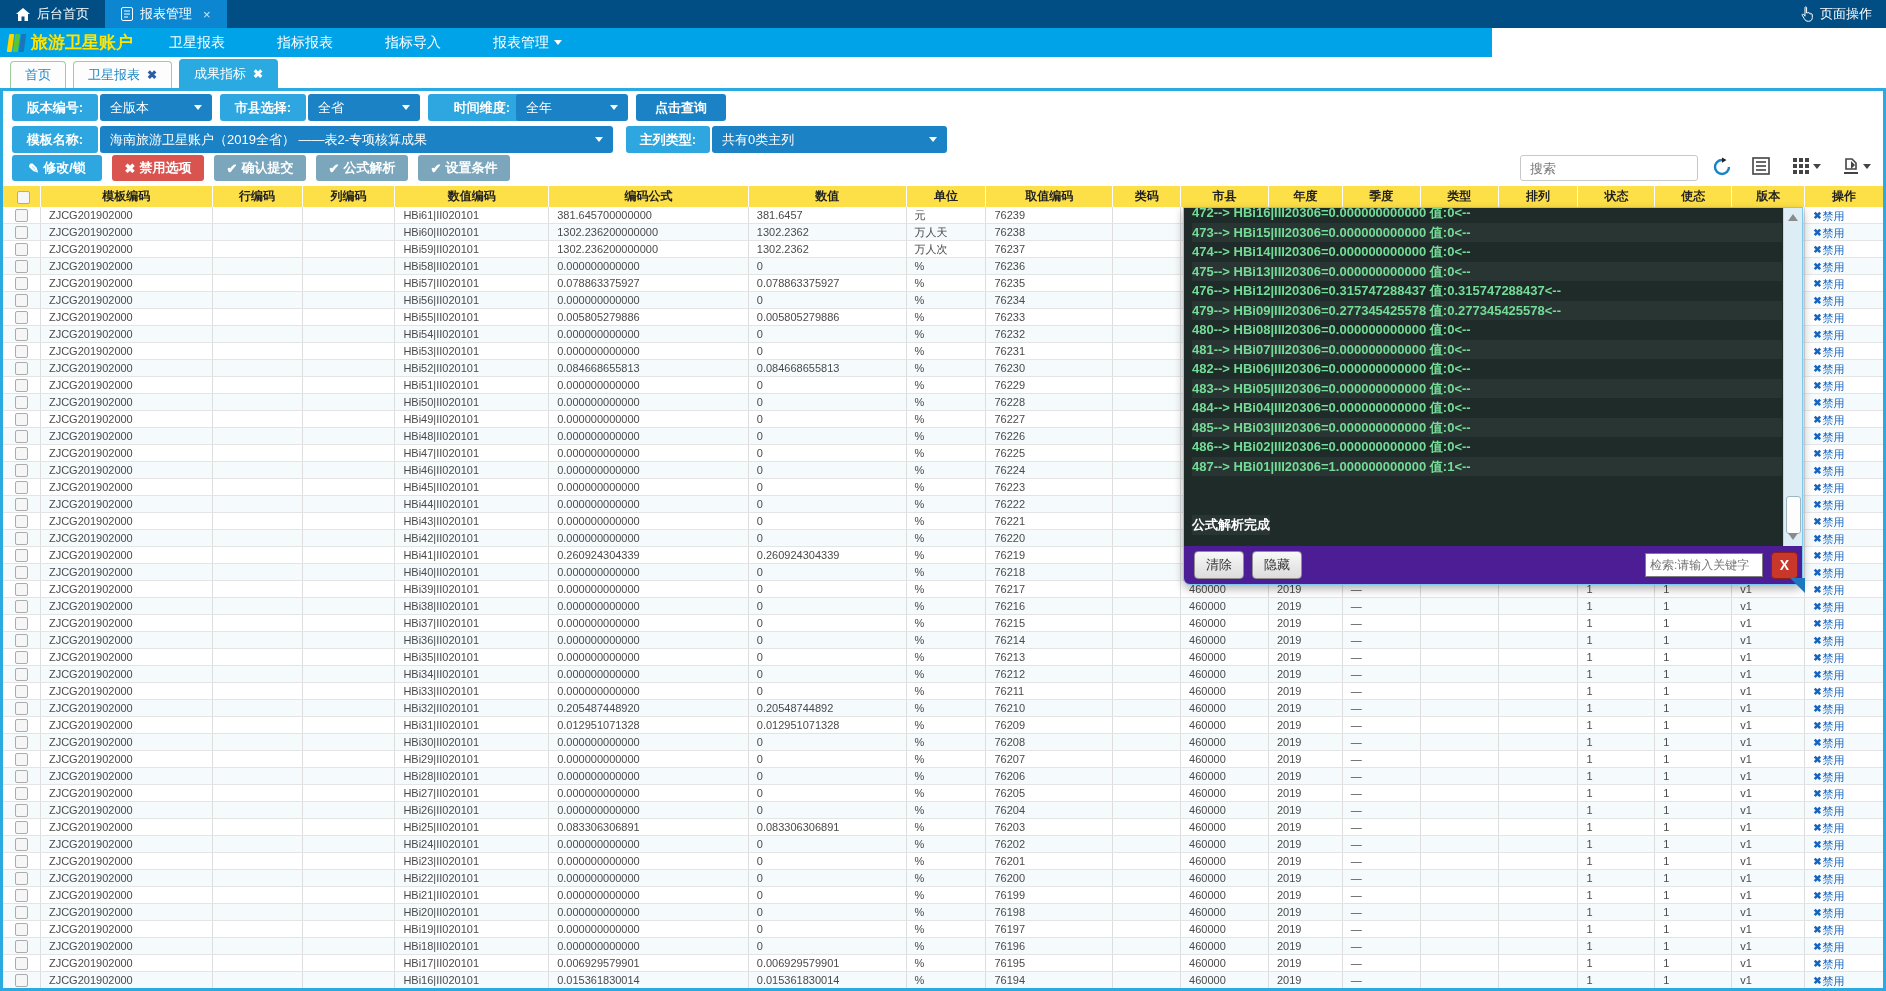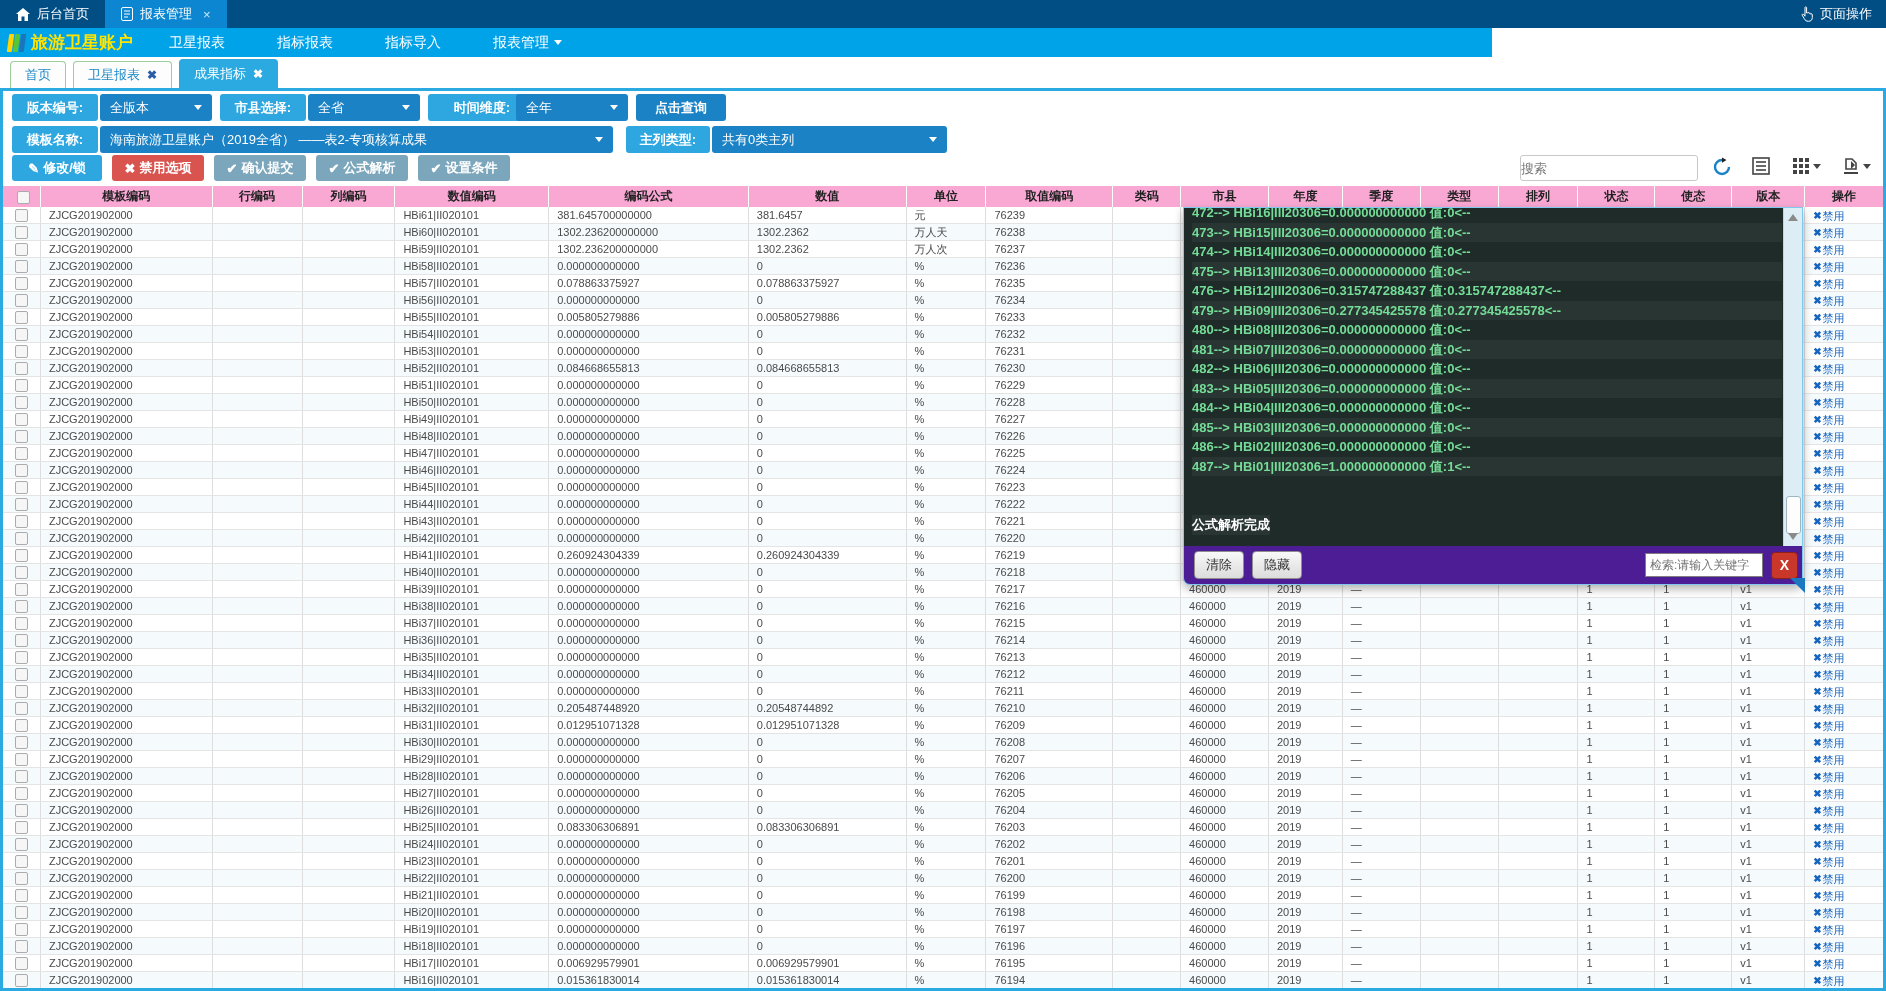--- a/index.html
+++ b/index.html
@@ -30,24 +30,24 @@
   
   .content-frame{position:absolute;left:0;top:88px;width:1886px;height:903px;box-sizing:border-box;border:3px solid #2BA9E1;background:#fff;}
   
   .chip{position:absolute;height:27px;background:#2EA7E0;color:#fff;font-size:13px;font-weight:bold;display:flex;align-items:center;justify-content:center;border-radius:3px;}
   .ctrl{position:absolute;height:27px;background:#1A82C5;color:#fff;font-size:13px;display:flex;align-items:center;border-radius:3px;padding:0 10px;box-sizing:border-box;cursor:pointer;}
   .ctrl .caret{margin-left:auto;width:0;height:0;border-left:4px solid transparent;border-right:4px solid transparent;border-top:5px solid #fff;}
   .btn{position:absolute;height:26px;color:#fff;font-size:13px;font-weight:bold;display:flex;align-items:center;justify-content:center;gap:4px;border-radius:3px;cursor:pointer;border:none;}
   .btn.blue{background:#2EA7E0;}
   .btn.red{background:#D9534F;}
   .btn.slate{background:#7BA6BB;}
-  .search-input{position:absolute;left:1520px;top:155px;width:178px;height:26px;box-sizing:border-box;border:1px solid #C8C8C8;border-radius:3px;font-size:13px;padding:0 0;color:#444;font-family:"Liberation Sans",sans-serif;}
+  .search-input{position:absolute;left:1520px;top:155px;width:178px;height:26px;box-sizing:border-box;border:1px solid #C8C8C8;border-radius:3px;font-size:13px;padding:0 9px;color:#444;font-family:"Liberation Sans",sans-serif;}
   .tool-ico{position:absolute;top:157px;display:flex;align-items:center;gap:3px;cursor:pointer;}
   
-  .thead{position:absolute;left:3px;top:186px;width:1880px;height:21px;background:#f9a8d4;display:flex;font-size:12px;font-weight:bold;color:#222;}
+  .thead{position:absolute;left:3px;top:186px;width:1880px;height:21px;background:#fde047;display:flex;font-size:12px;font-weight:bold;color:#222;}
   .th{display:flex;align-items:center;justify-content:center;box-sizing:border-box;border-right:1px solid #FFFFFF;height:21px;}
   .tbody{position:absolute;left:3px;top:207px;width:1880px;height:781px;overflow:hidden;background:#fff;}
   .tr{display:flex;height:17px;box-sizing:border-box;border-bottom:1px solid #E4E4E4;background:#fff;justify-content:center;}
   .tr:nth-child(even){background:#F5FAFD;}
   .td{display:block;box-sizing:border-box;border-right:1px solid #DDDDDD;height:16px;line-height:16px;font-size:11px;color:#4A4A4A;padding:0 0 0 8px;white-space:nowrap;overflow:hidden;}
   .c-cb{width:38px}.c-tpl{width:172px}.c-row{width:90px}.c-col{width:93px}.c-code{width:154px}
   .c-formula{width:200px}.c-val{width:158px}.c-unit{width:80px}.c-vcode{width:127px}.c-cls{width:68px}
   .c-county{width:88px}.c-year{width:74px}.c-quarter{width:78px}.c-type{width:78px}.c-order{width:80px}
   .c-status{width:77px}.c-usage{width:77px}.c-ver{width:73px}.c-op{width:78px;border-right:none;}
   .cb{display:inline-block;width:11px;height:11px;border:1px solid #ABABAB;background:#F6F6F6;border-radius:2px;margin:2px 0 0 4px;}

